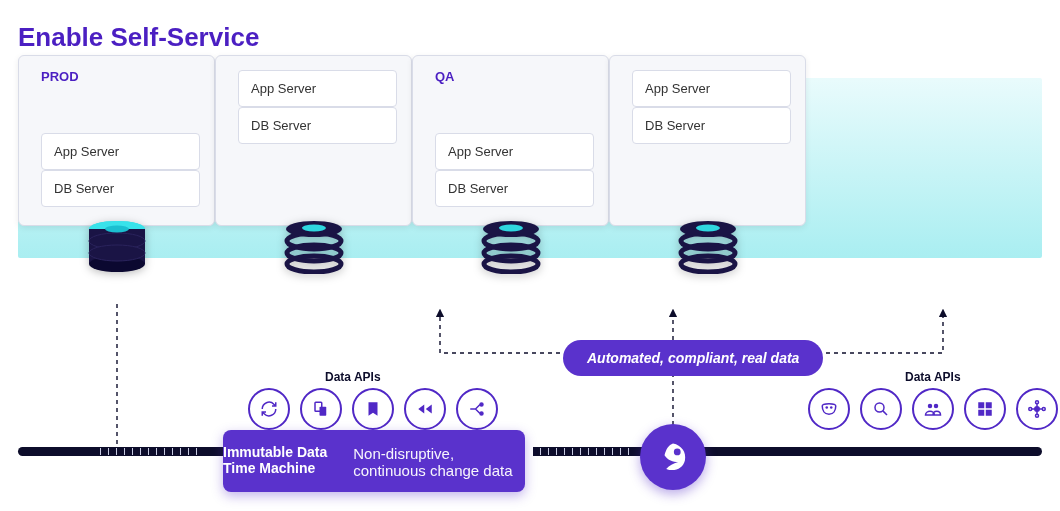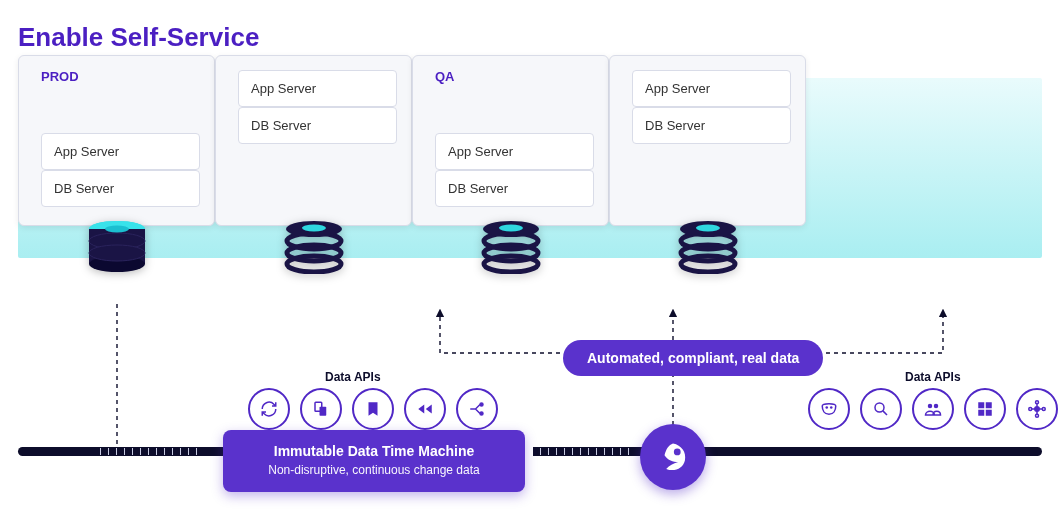--- a/index.html
+++ b/index.html
@@ -157,28 +157,28 @@
   }
 
   .tm-box {
     position:absolute;
     left:223px; top:430px;
     width:302px; height:60px;
     background:var(--pill-purple);
     border-radius:8px;
     color:#fff;
     display:flex;
-    flex-direction:column;
+    flex-direction:row;
     align-items:center;
     justify-content:center;
     box-shadow:0 4px 12px rgba(80,40,198,0.35);
     padding-bottom:2px;
   }
   .tm-box .t1 { font-size:14px; font-weight:800; }
-  .tm-box .t2 { font-size:12px; margin-top:4px; opacity:0.95; }
+  .tm-box .t2 { font-size:15px; margin-top:4px; opacity:0.95; }
 
   
   .brand-circle {
     position:absolute;
     left:640px; top:424px;
     width:66px; height:66px;
     border-radius:50%;
     background:var(--pill-purple);
     display:flex; align-items:center; justify-content:center;
     box-shadow:0 4px 12px rgba(80,40,198,0.4);
@@ -349,21 +349,21 @@
         <circle cx="12" cy="12" r="3" fill="currentColor"></circle>
         <circle cx="12" cy="3" r="2"></circle>
         <circle cx="12" cy="21" r="2"></circle>
         <circle cx="3" cy="12" r="2"></circle>
         <circle cx="21" cy="12" r="2"></circle>
         <path d="M12 5v4M12 15v4M5 12h4M15 12h4"></path>
       </svg>
     </div>
 </div>
 
-<div class="pill" style="left:563px; top:340px;">Automated, compliant, real data</div>
+<div class="pill" style="left:563px; top:340px;font-style:italic;">Automated, compliant, real data</div>
 
 <div class="tm-bar-behind"></div>
 <div class="ticks-left">
     <span></span>
     <span></span>
     <span></span>
     <span></span>
     <span></span>
     <span></span>
     <span></span>

